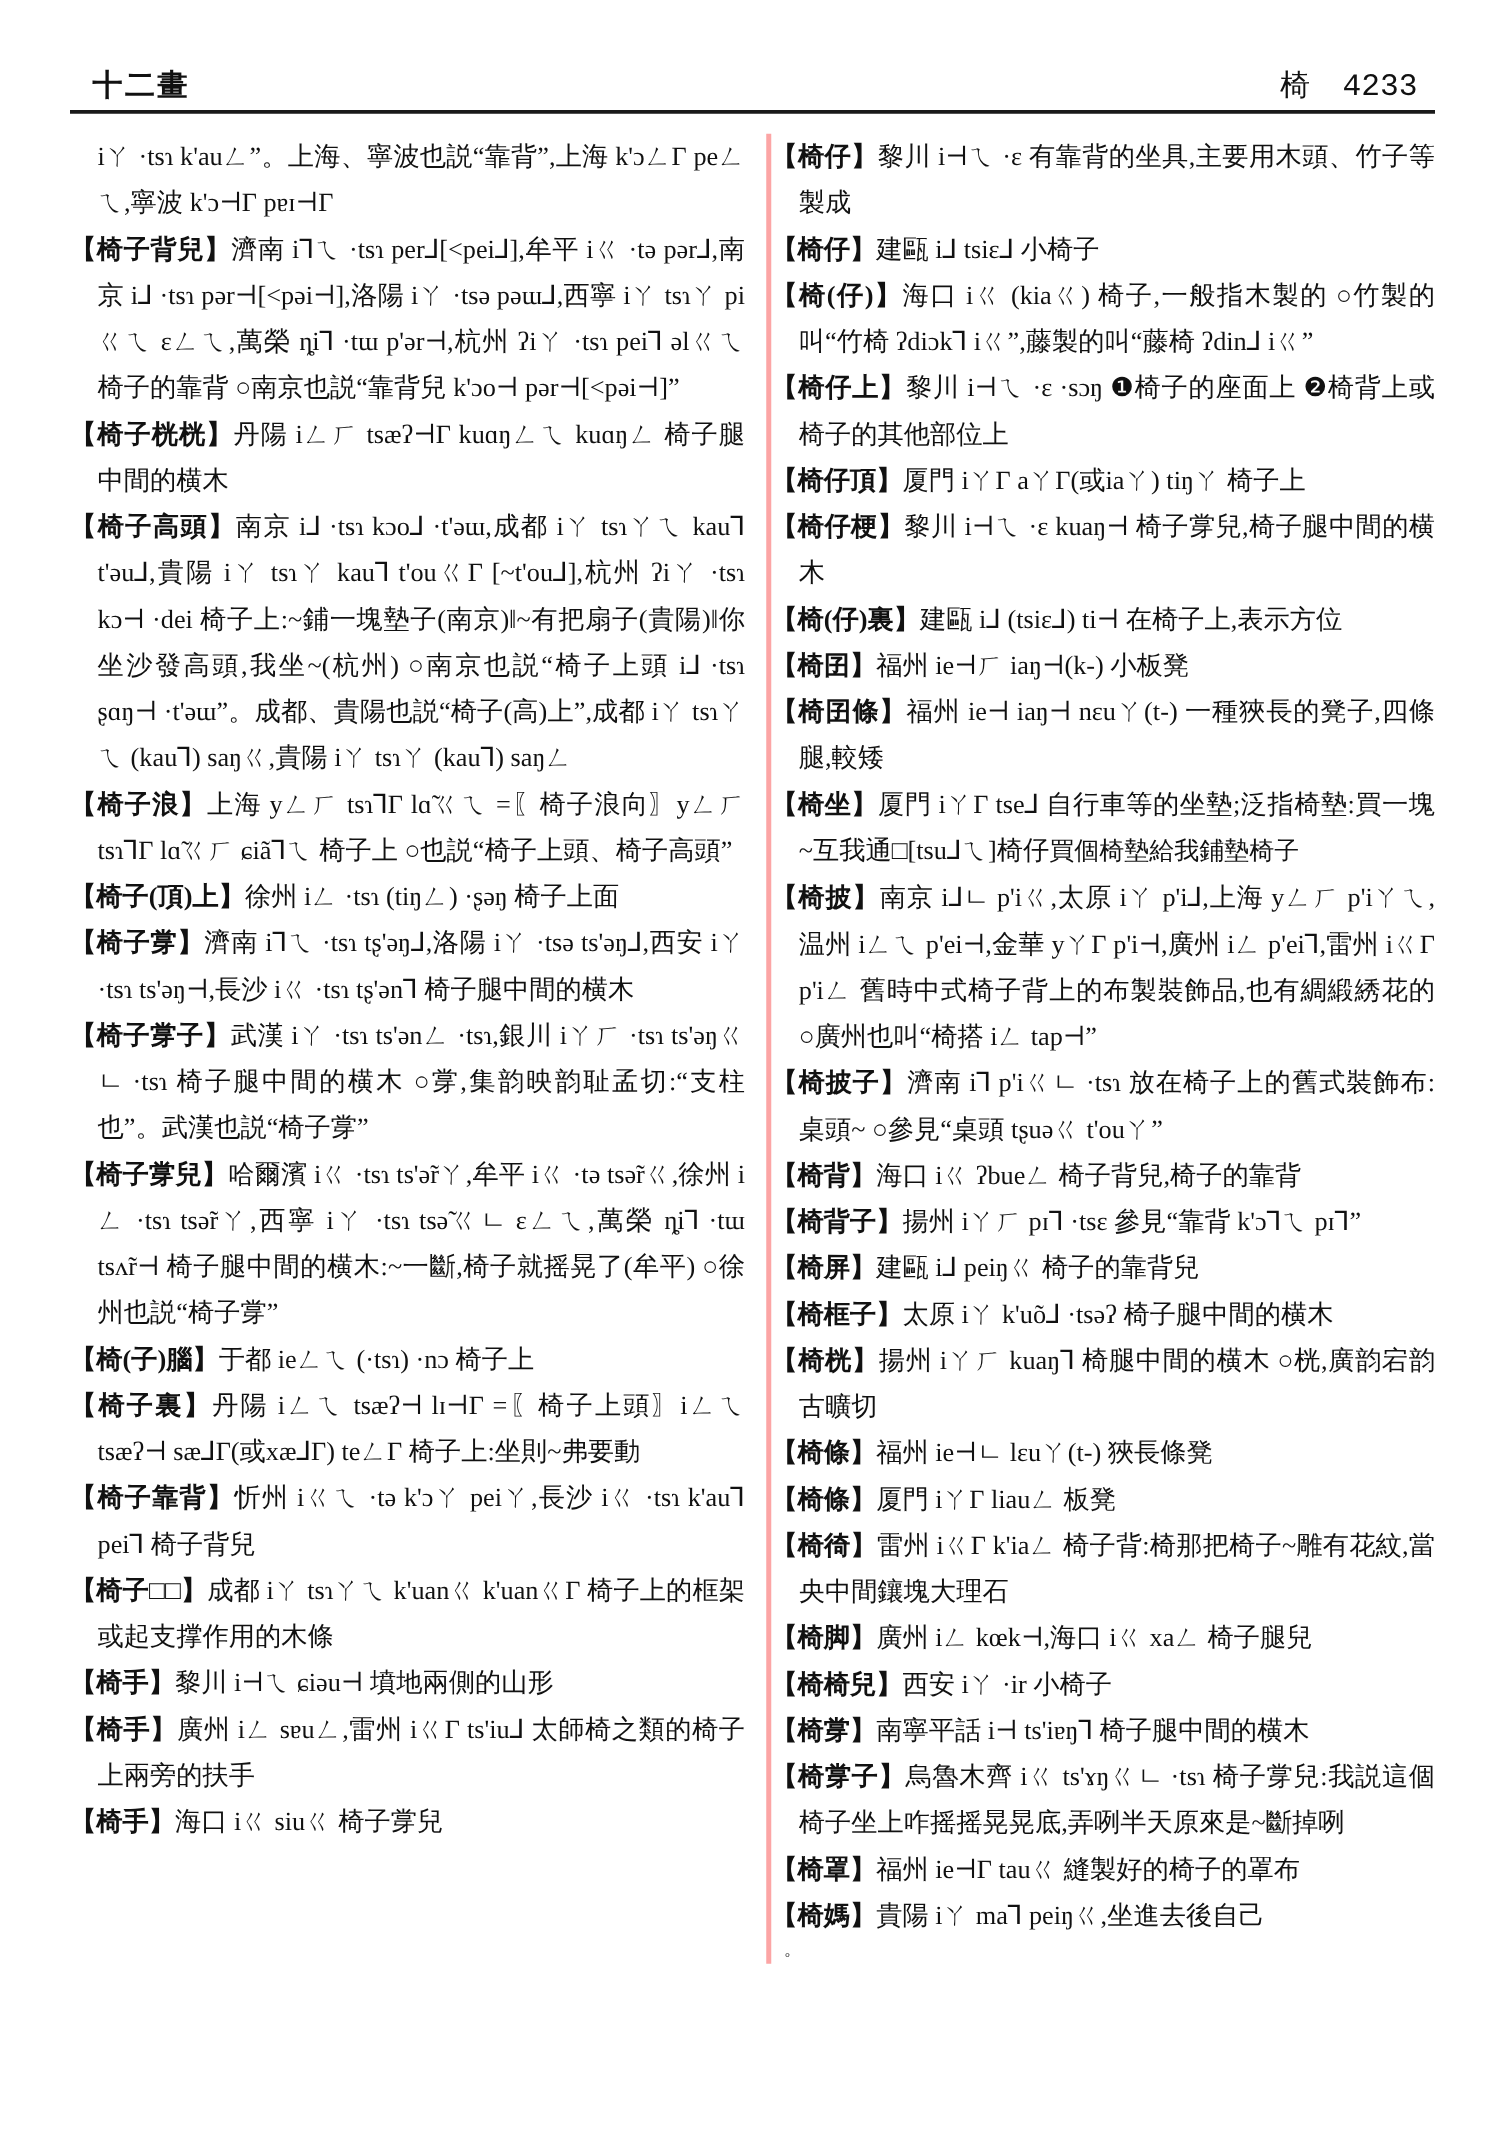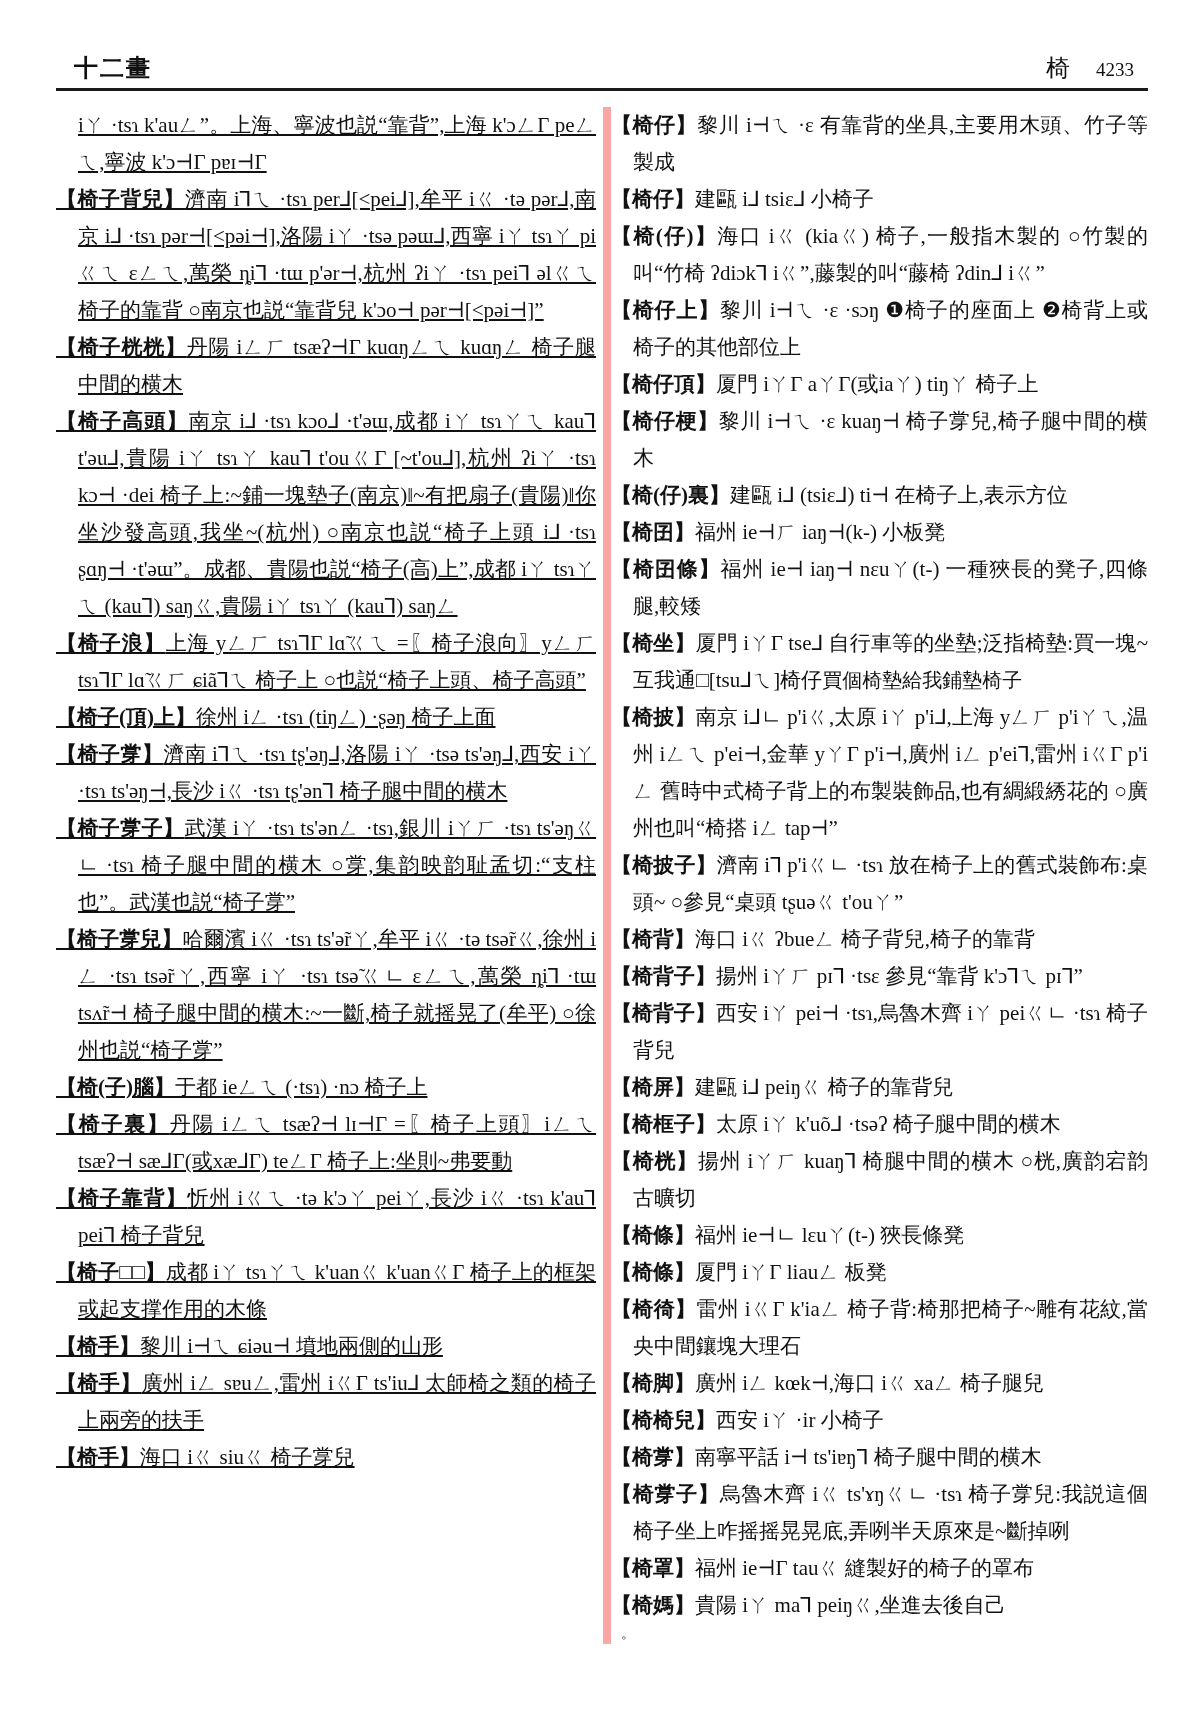--- a/index.html
+++ b/index.html
@@ -9,25 +9,25 @@
     color:#111;
   }
   .page{padding:52px 52px 0 56px;}
   .header{
     display:flex;justify-content:space-between;align-items:baseline;
     padding:0 14px 4px 18px;font-size:24px;
   }
   .section-label{font-weight:bold;letter-spacing:2px;}
   .pageinfo{font-size:24px;}
   .pageinfo .headchar{margin-right:26px;}
-  .pageinfo .pagenum{font-size:19px;font-family:Liberation Serif, serif;}
+  .pageinfo .pagenum{font-size:25px;font-family:Liberation Mono, monospace;}
   .rule{border-top:3px solid #1a1a1a;margin:0 0 16px 0;}
   .columns{display:flex;align-items:stretch;}
   .col{font-size:21px;line-height:37px;text-align:justify;}
-  .col-left{width:540px;padding-right:7px;border-right:8px solid #fca5a5;text-decoration:underline;}
+  .col-left{width:540px;padding-right:17px;border-right:4px solid #fca5a5;}
   .col-right{flex:1;}
   p.entry{margin:0;padding-left:22px;text-indent:-22px;}
   p.cont{margin:0;padding-left:22px;text-indent:0;}
   .head{font-weight:bold;}
   .small{font-size:20px;}
   p.stray{margin:0;padding-left:10px;font-size:14px;line-height:20px;}
 </style>
 </head>
 <body>
 
@@ -64,21 +64,20 @@
         <p class="entry"><span class="head">【椅仔頂】</span><span class="body">厦門 iㄚΓ aㄚΓ(或iaㄚ) tiŋㄚ 椅子上</span></p>
         <p class="entry"><span class="head">【椅仔梗】</span><span class="body">黎川 i⊣ㄟ ·ɛ kuaŋ⊣ 椅子牚兒,椅子腿中間的横木</span></p>
         <p class="entry"><span class="head">【椅(仔)裏】</span><span class="body">建甌 i⅃ (tsiɛ⅃) ti⊣ 在椅子上,表示方位</span></p>
         <p class="entry"><span class="head">【椅囝】</span><span class="body">福州 ie⊣ㄏ iaŋ⊣(k-) 小板凳</span></p>
         <p class="entry"><span class="head">【椅囝條】</span><span class="body">福州 ie⊣ iaŋ⊣ nɛuㄚ(t-) 一種狹長的凳子,四條腿,較矮</span></p>
         <p class="entry"><span class="head">【椅坐】</span><span class="body">厦門 iㄚΓ tse⅃ 自行車等的坐墊;泛指椅墊:買一塊~互我通□[tsu⅃ㄟ]椅仔</span><span class="small">買個椅墊給我鋪墊椅子</span></p>
         <p class="entry"><span class="head">【椅披】</span><span class="body">南京 i⅃ㄴ p'iㄍ,太原 iㄚ p'i⅃,上海 yㄥㄏ p'iㄚㄟ,温州 iㄥㄟ p'ei⊣,金華 yㄚΓ p'i⊣,廣州 iㄥ p'ei⅂,雷州 iㄍΓ p'iㄥ 舊時中式椅子背上的布製裝飾品,也有綢緞綉花的 ○廣州也叫“椅搭 iㄥ tap⊣”</span></p>
         <p class="entry"><span class="head">【椅披子】</span><span class="body">濟南 i⅂ p'iㄍㄴ ·tsɿ 放在椅子上的舊式裝飾布:桌頭~ ○參見“桌頭 tʂuəㄍ t'ouㄚ”</span></p>
         <p class="entry"><span class="head">【椅背】</span><span class="body">海口 iㄍ ʔbueㄥ 椅子背兒,椅子的靠背</span></p>
         <p class="entry"><span class="head">【椅背子】</span><span class="body">揚州 iㄚㄏ pɪ⅂ ·tsɛ 參見“靠背 k'ɔ⅂ㄟ pɪ⅂”</span></p>
-        <p class="entry"><span class="head">【椅背子】</span><span class="body">西安 iㄚ pei⊣ ·tsɿ,烏魯木齊 iㄚ peiㄍㄴ ·tsɿ 椅子背兒</span></p>
         <p class="entry"><span class="head">【椅屏】</span><span class="body">建甌 i⅃ peiŋㄍ 椅子的靠背兒</span></p>
         <p class="entry"><span class="head">【椅框子】</span><span class="body">太原 iㄚ k'uõ⅃ ·tsəʔ 椅子腿中間的横木</span></p>
         <p class="entry"><span class="head">【椅桄】</span><span class="body">揚州 iㄚㄏ kuaŋ⅂ 椅腿中間的横木 ○桄,廣韵宕韵古曠切</span></p>
         <p class="entry"><span class="head">【椅條】</span><span class="body">福州 ie⊣ㄴ lɛuㄚ(t-) 狹長條凳</span></p>
         <p class="entry"><span class="head">【椅條】</span><span class="body">厦門 iㄚΓ liauㄥ 板凳</span></p>
         <p class="entry"><span class="head">【椅徛】</span><span class="body">雷州 iㄍΓ k'iaㄥ 椅子背:椅那把椅子~雕有花紋,當央中間鑲塊大理石</span></p>
         <p class="entry"><span class="head">【椅脚】</span><span class="body">廣州 iㄥ kœk⊣,海口 iㄍ xaㄥ 椅子腿兒</span></p>
         <p class="entry"><span class="head">【椅椅兒】</span><span class="body">西安 iㄚ ·ir 小椅子</span></p>
         <p class="entry"><span class="head">【椅牚】</span><span class="body">南寧平話 i⊣ ts'iɐŋ⅂ 椅子腿中間的横木</span></p>
         <p class="entry"><span class="head">【椅牚子】</span><span class="body">烏魯木齊 iㄍ ts'ɤŋㄍㄴ ·tsɿ 椅子牚兒:我説這個椅子坐上咋摇摇晃晃底,弄咧半天原來是~斷掉咧</span></p>

